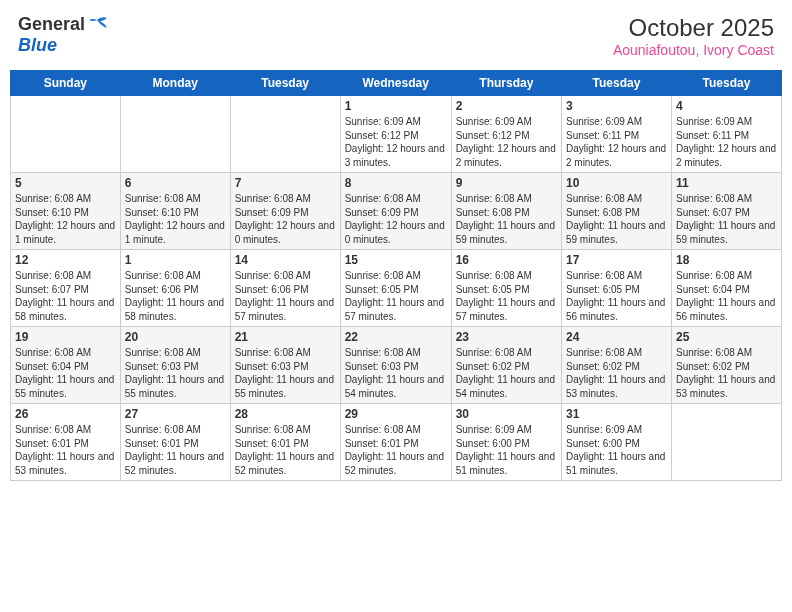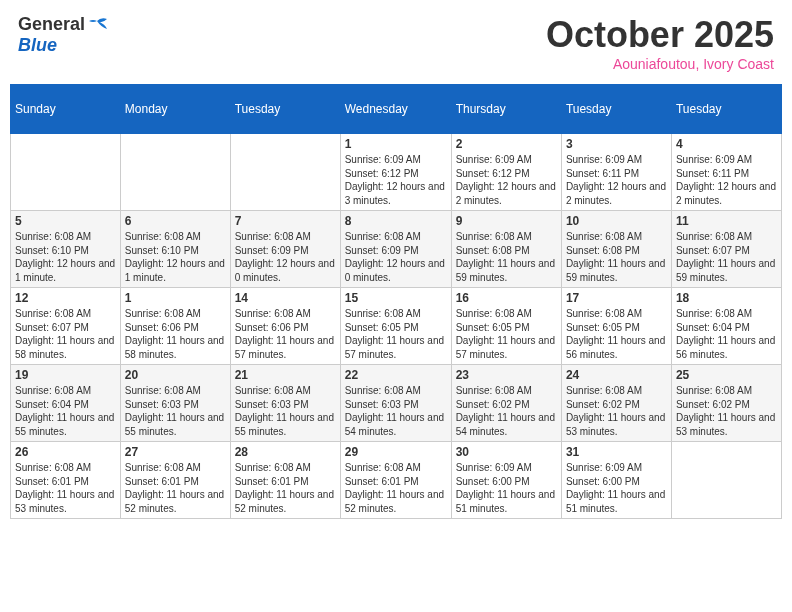--- a/index.html
+++ b/index.html
@@ -17,47 +17,47 @@
       margin-bottom: 8px;
       padding: 4px 8px;
     }
     .logo {
       display: flex;
       flex-direction: column;
       align-items: flex-start;
     }
     .logo-text {
       display: flex;
-      align-items: flex-end;
+      align-items: center;
       gap: 2px;
     }
     .title-section {
       text-align: right;
     }
     .month-title {
-      font-size: 36px;
-      font-weight: bold;
+      font-size: 24px;
+      font-weight: normal;
       color: #333;
     }
     .subtitle {
       font-size: 14px;
       color: #ec4899;
     }
     .calendar {
       width: 100%;
       border-collapse: collapse;
       border: 1px solid #ccc;
     }
     .calendar th {
       background-color: #1565c0;
       color: #fff;
       font-size: 12px;
-      font-weight: normal;
-      padding: 17px 4px;
-      text-align: left;
+      font-weight: bold;
+      padding: 5px 4px;
+      text-align: center;
       border: 1px solid #1565c0;
     }
     .calendar td {
       vertical-align: top;
       border: 1px solid #ccc;
       padding: 3px 4px;
       width: 113px;
       min-height: 80px;
       font-size: 10px;
       color: #333;

